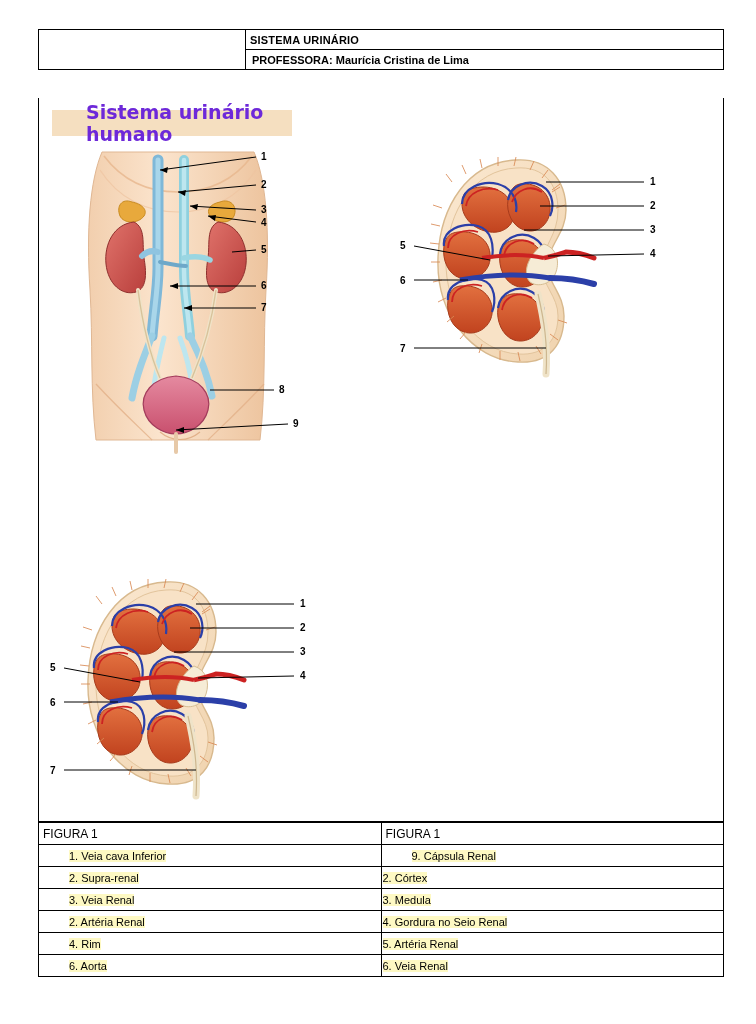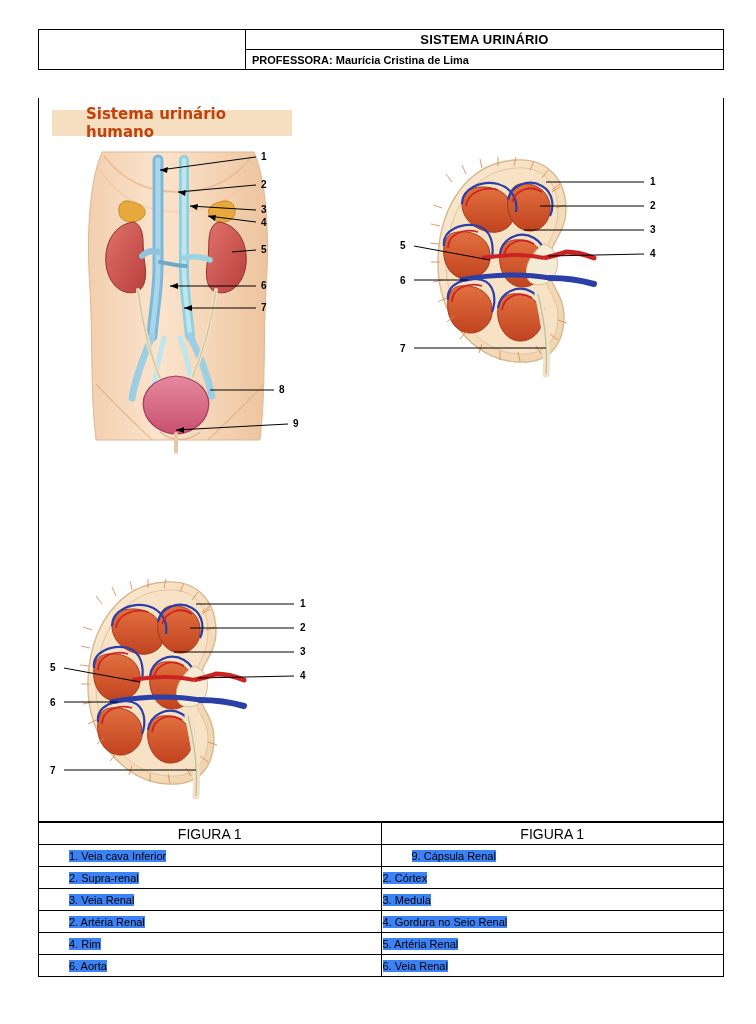--- a/index.html
+++ b/index.html
@@ -34,23 +34,22 @@
   }
   .hdr td {
     border: 1px solid #000;
     padding: 2px 4px;
     height: 15px;
   }
   .hdr .blank-cell {
     width: 198px;
   }
   .hdr .title-cell {
-    text-align: center;
     font-weight: bold;
-    font-size: 13px;
+    font-size: 11px;
     letter-spacing: .2px;
   }
   .hdr .prof-cell {
     text-align: left;
     font-weight: bold;
     font-size: 11px;
     padding-left: 6px;
     margin-left: 44px;
   }
 
@@ -87,23 +86,23 @@
     position: absolute;
     left: 52px;
     top: 110px;
     width: 240px;
     height: 26px;
     background: #f5dfc0;
     display: flex;
     align-items: center;
     padding-left: 34px;
     box-sizing: border-box;
-    font-size: 15px;
+    font-size: 19px;
     font-weight: bold;
-    color: #c2410c;
+    color: #6d28d9;
     font-family: "DejaVu Sans", sans-serif;
   }
 
   
   .fig {
     position: absolute;
   }
   .fig svg { display: block; }
 
   .leader-num {
@@ -122,31 +121,30 @@
     font-size: 11px;
   }
   .answers td {
     border: 1px solid #000;
     height: 19px;
     padding: 1px 4px;
     vertical-align: middle;
     width: 50%;
   }
   .answers .fighead {
-    text-align: center;
-    font-size: 14px;
+    font-size: 12px;
   }
   .answers .ans {
     padding-left: 30px;
   }
   .answers .ans2 {
     padding-left: 1px;
   }
   .hl {
-    background: #3b82f6;
+    background: #fef9c3;
     text-align: right;
   }
   .indent-extra { padding-left: 48px; }
 </style>
 </head>
 <body>
 
 <div class="page">
 
   <table class="hdr">

